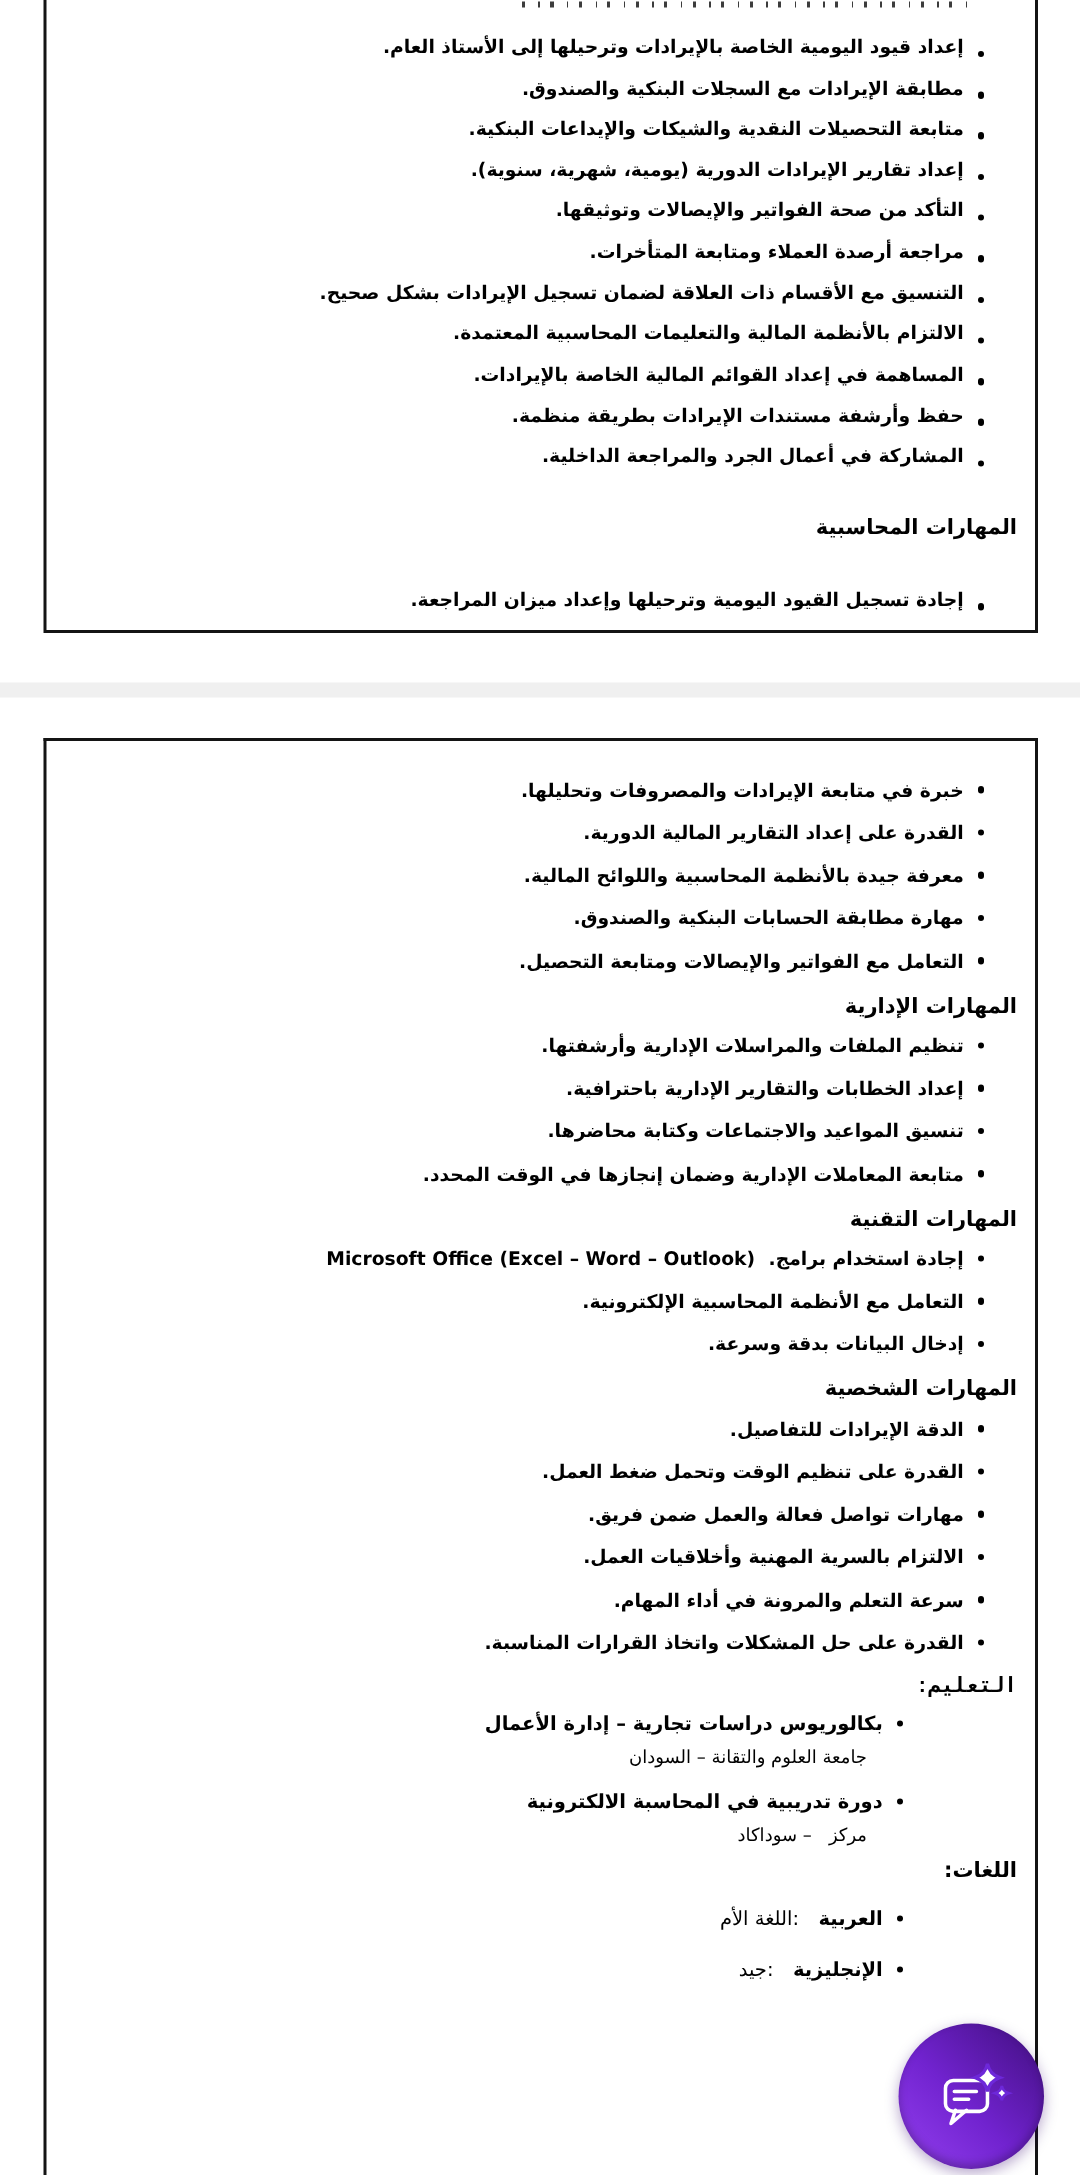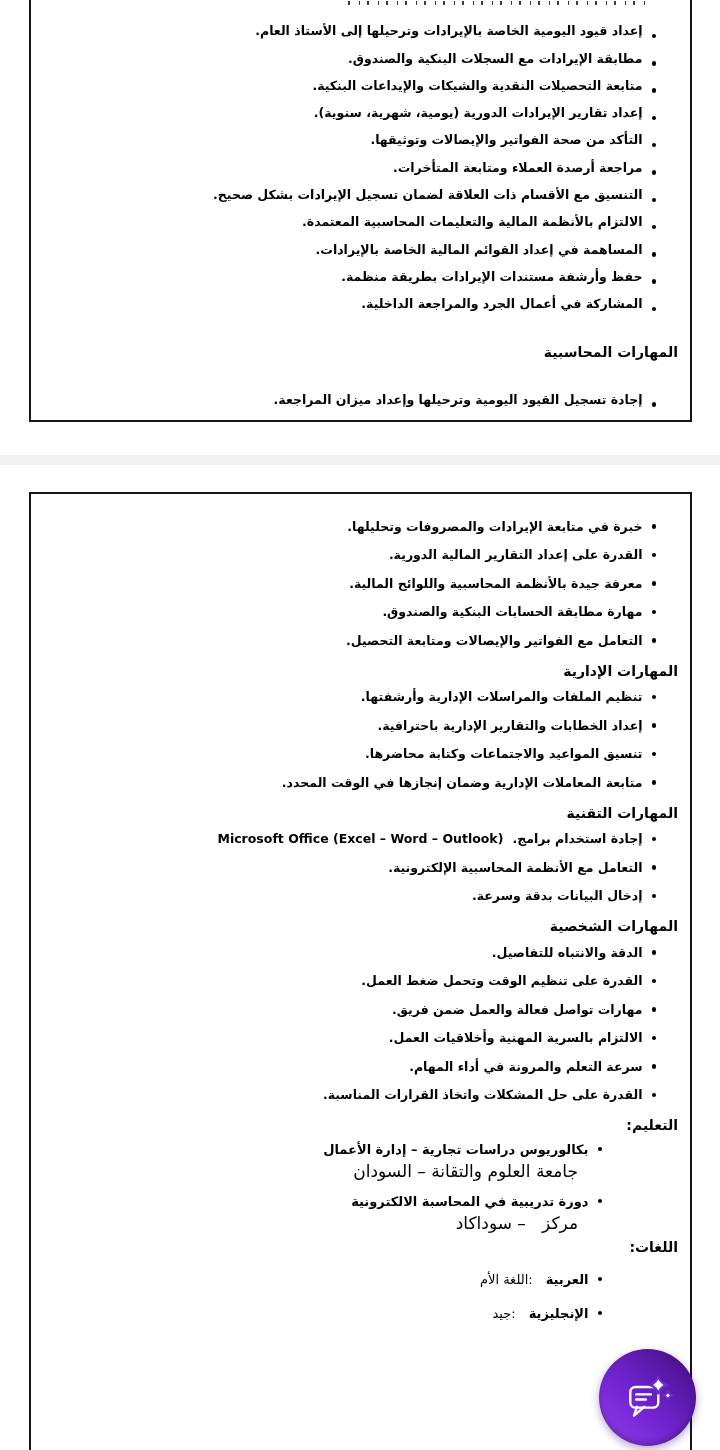--- a/index.html
+++ b/index.html
@@ -30,31 +30,31 @@
   }
   .page1 ul.blist li{height:27.3px;align-items:flex-end;}
   .page2 ul.blist li{height:28.5px;}
   .dot{flex:0 0 auto;width:4.5px;height:4.5px;border-radius:50%;background:#000;}
   h2.sec{
     margin:4px 12px 0 0;height:24px;line-height:24px;
     font-size:14px;font-weight:700;padding-left:19px;
   }
   .page1 h2.sec{margin-top:30px;height:22px;line-height:22px;}
   .page1 ul.blist.last{margin-top:16px;}
-  h2.major{}
+  h2.major{font-family:Liberation Mono, monospace;}
   h2.langs{margin-top:2px;}
   .edu-entry .title-row{
     display:flex;align-items:center;gap:9px;
     padding-right:88px;height:24px;font-size:13px;font-weight:700;
   }
   .edu-entry{margin-top:0;}
   .edu-entry + .edu-entry{margin-top:8px;}
   .edu-detail{
     padding-right:112px;height:20px;line-height:20px;
-    font-size:17px;font-weight:400;white-space:pre-wrap;
+    font-size:12px;font-weight:400;white-space:pre-wrap;
   }
   .lang-row{
     display:flex;align-items:center;gap:9px;
     padding-right:88px;height:28px;font-size:13px;margin-top:6px;
   }
   .lang-row .lvl{font-weight:400;margin-right:4px;}
   .lang-row .lname{font-weight:700;}
   .latin{direction:ltr;unicode-bidi:isolate;font-weight:700;}
   
   .fab{
@@ -184,21 +184,21 @@
         </li>
         <li>
           <span class="dot"></span>
           <span>إدخال البيانات بدقة وسرعة.</span>
         </li>
       </ul>
       <h2 class="sec">المهارات الشخصية</h2>
       <ul class="blist">
         <li>
           <span class="dot"></span>
-          <span>الدقة والانتباه للتفاصيل.</span>
+          <span>الدقة الإيرادات للتفاصيل.</span>
         </li>
         <li>
           <span class="dot"></span>
           <span>القدرة على تنظيم الوقت وتحمل ضغط العمل.</span>
         </li>
         <li>
           <span class="dot"></span>
           <span>مهارات تواصل فعالة والعمل ضمن فريق.</span>
         </li>
         <li>

